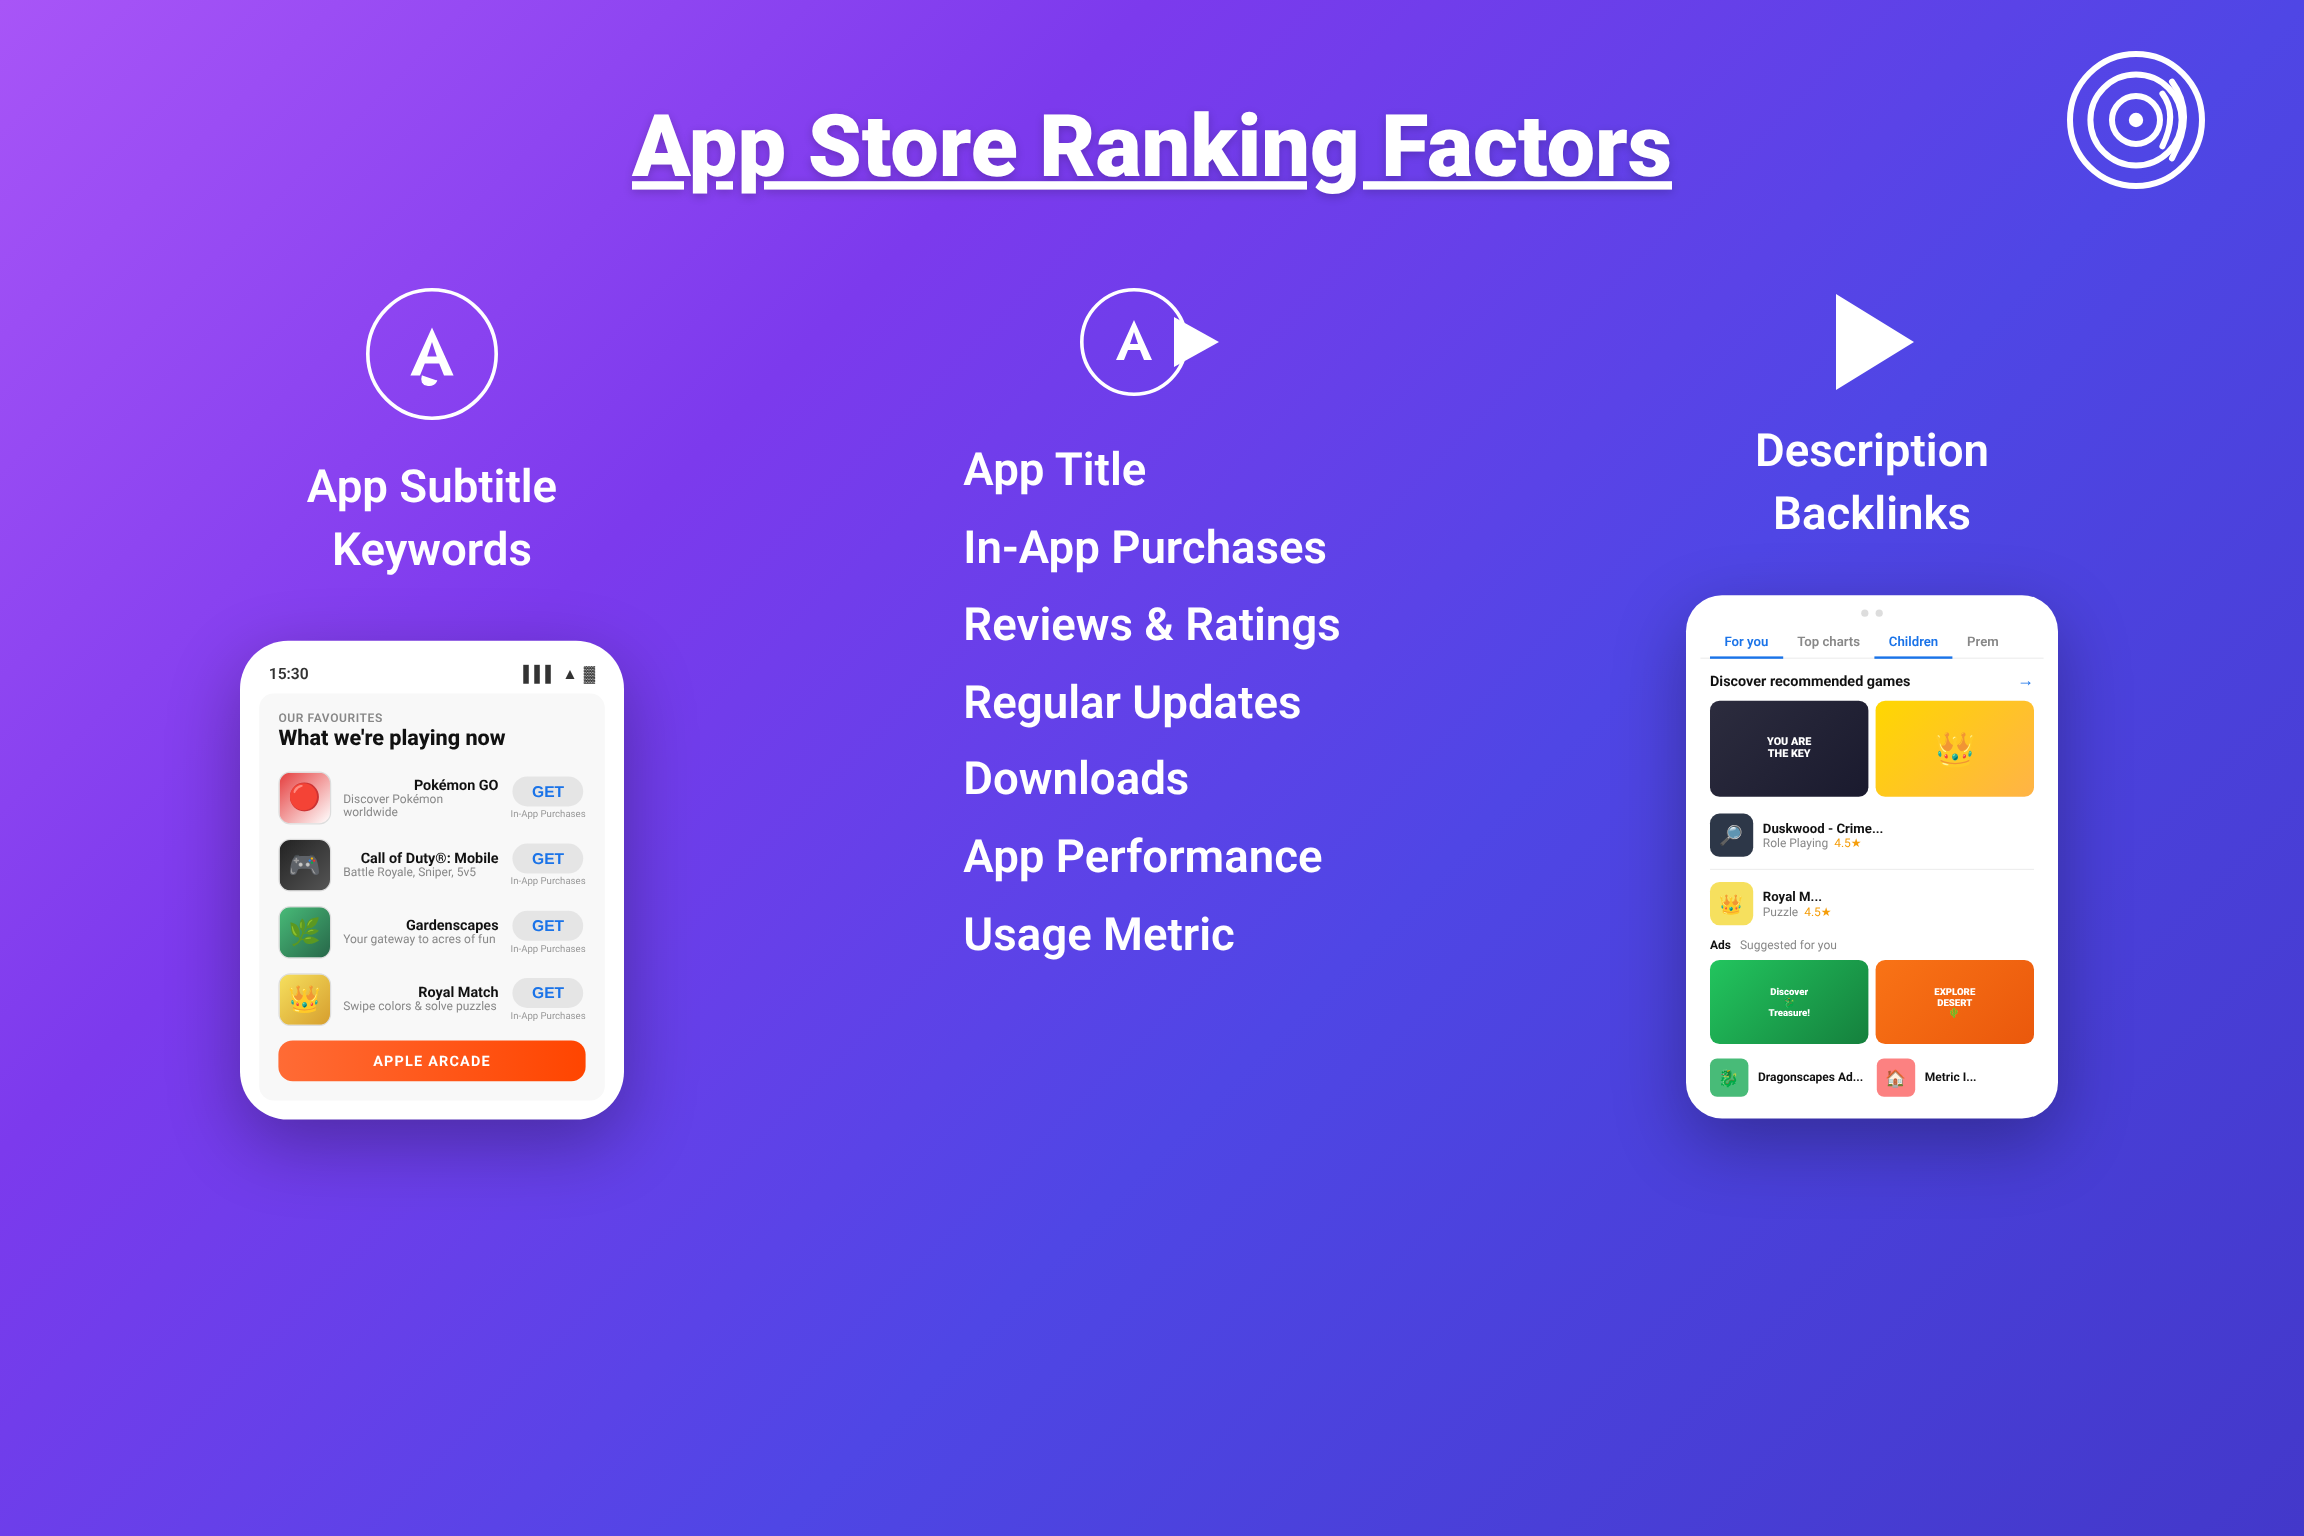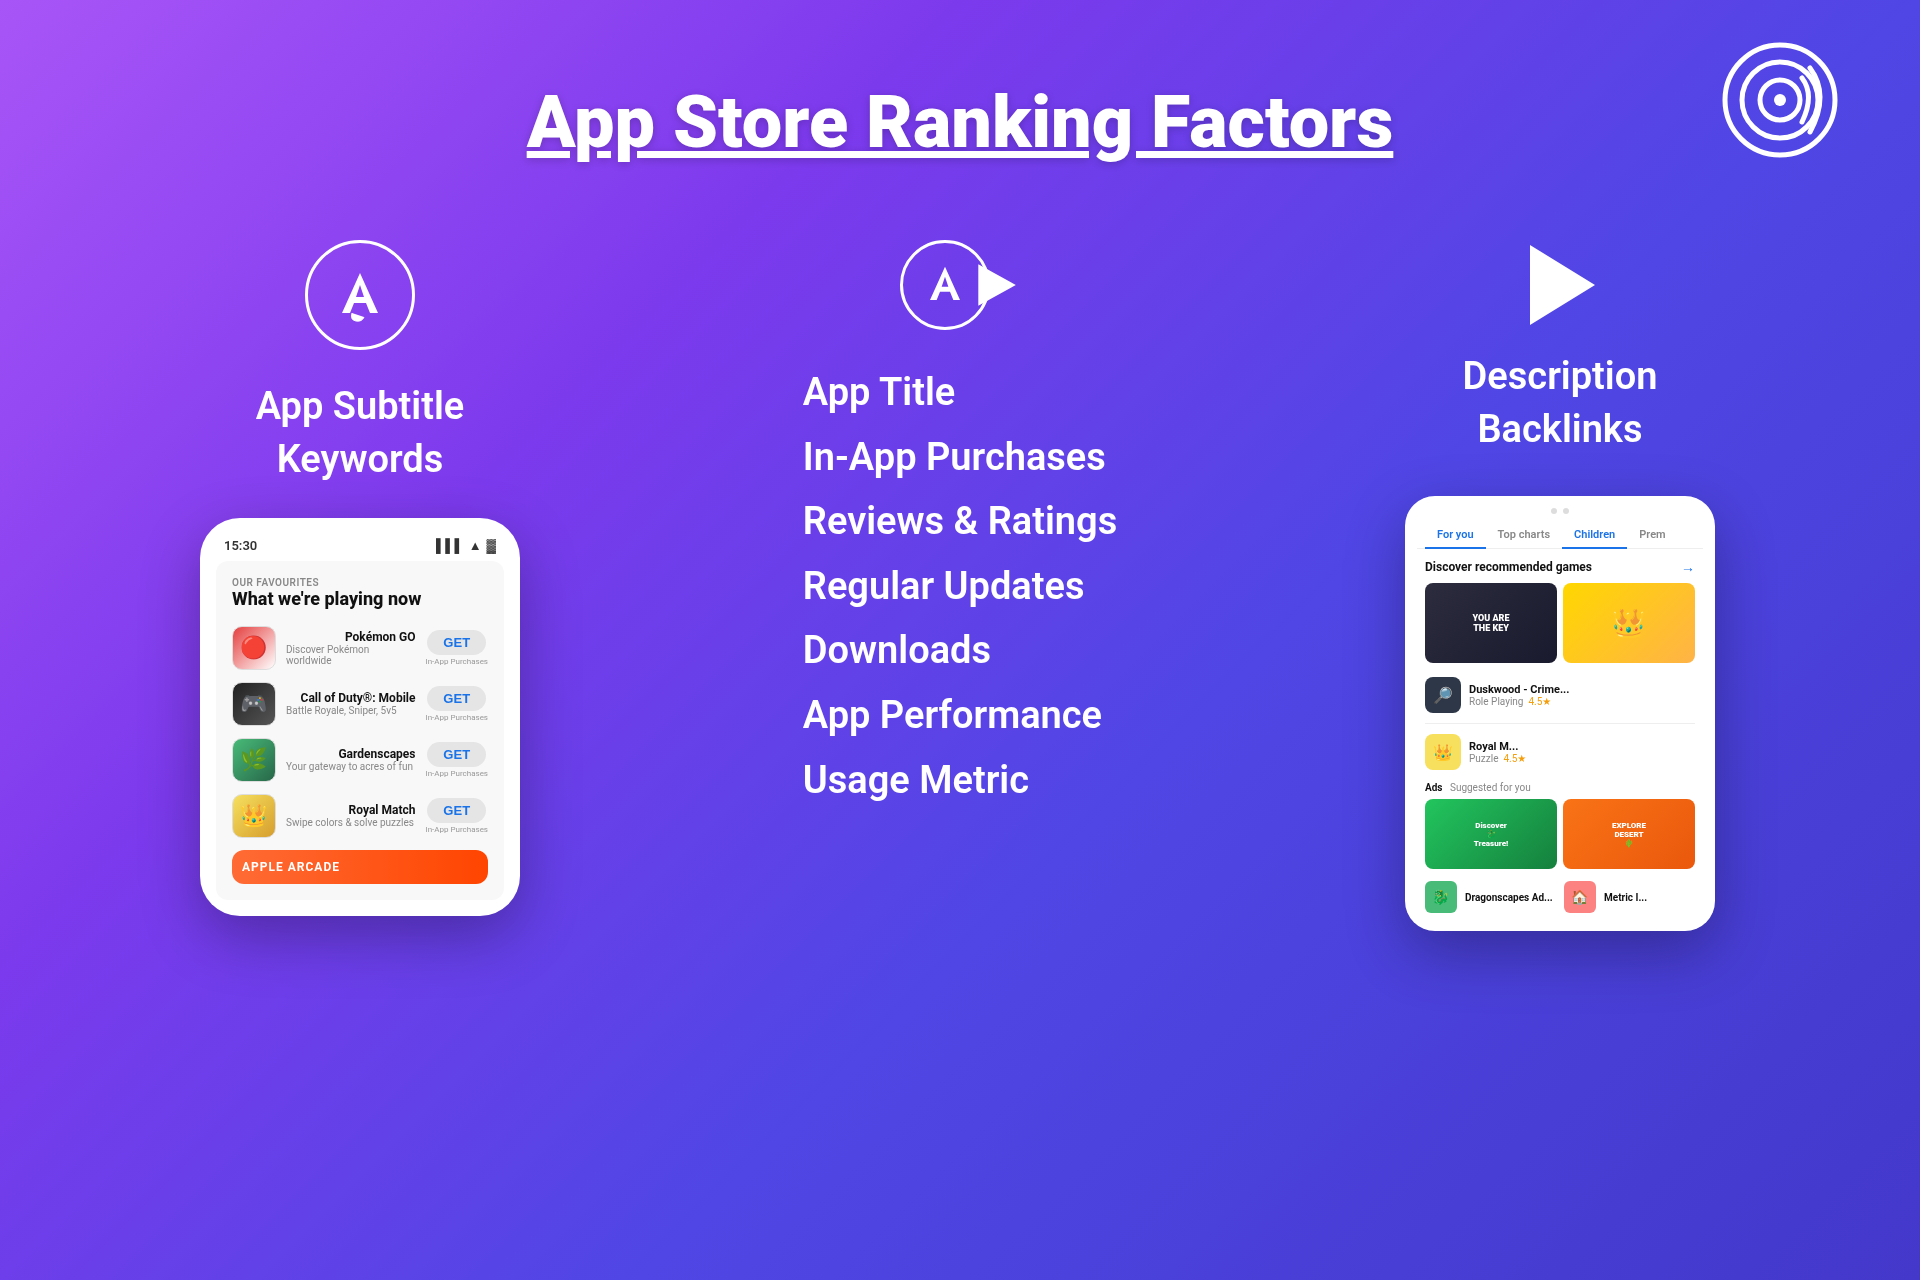--- a/index.html
+++ b/index.html
@@ -70,21 +70,21 @@
       justify-content: center;
       margin-bottom: 30px;
     }
 
     .col-labels {
       color: white;
       text-align: center;
       font-size: 38px;
       font-weight: 600;
       line-height: 1.4;
-      margin-bottom: 32px;
+      margin-bottom: 48px;
     }
 
     
     .phone-ios {
       width: 320px;
       background: white;
       border-radius: 40px;
       padding: 16px;
       box-shadow: 0 20px 60px rgba(0,0,0,0.3);
       position: relative;
@@ -184,21 +184,21 @@
     .in-app-text {
       font-size: 8px;
       color: #999;
     }
 
     .apple-arcade-bar {
       background: linear-gradient(90deg, #ff6b35, #ff4500);
       border-radius: 12px;
       margin-top: 12px;
       padding: 10px;
-      text-align: left;
+      text-align: center;
       color: white;
       font-size: 12px;
       font-weight: 700;
       letter-spacing: 1px;
     }
 
     
     .combined-icons {
       display: flex;
       align-items: center;

